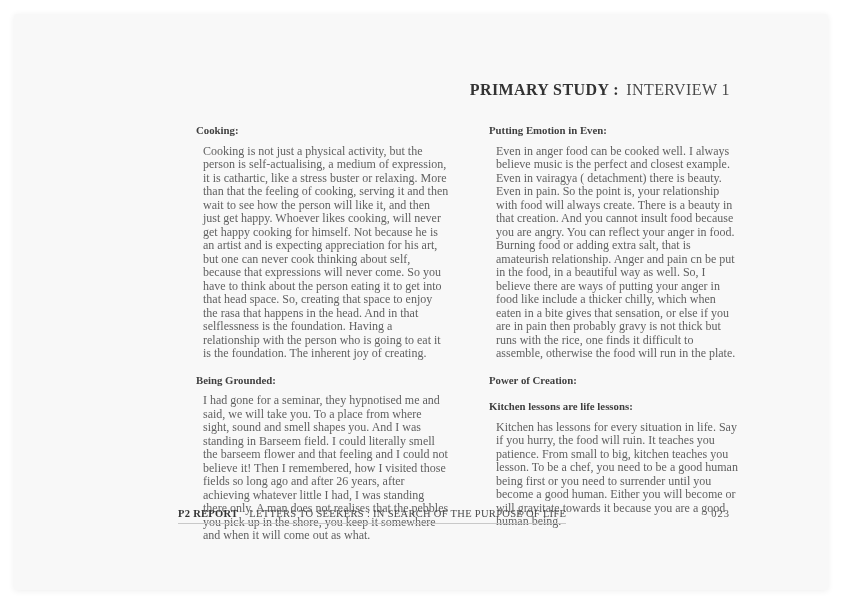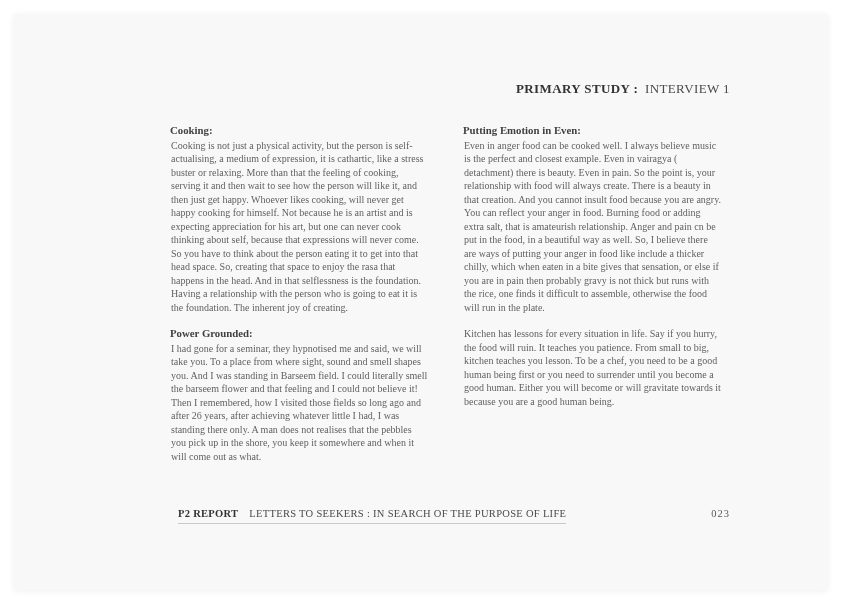--- a/index.html
+++ b/index.html
@@ -18,58 +18,58 @@
     width: 814px;
     height: 576px;
     background: #f8f8f8;
     border-radius: 2px;
     box-shadow: 0 1px 6px rgba(0,0,0,0.07);
   }
   .page-header {
     position: absolute;
     top: 67px;
     right: 98px;
-    font-size: 13px;
+    font-size: 16px;
     letter-spacing: 0.4px;
     color: #4a4a4a;
     text-align: center;
     white-space: nowrap;
   }
   .page-header .hdr-bold {
     font-weight: bold;
     color: #333333;
   }
   .page-header .hdr-reg {
     font-weight: normal;
     color: #4a4a4a;
     margin-left: 3px;
   }
   .columns {
     position: absolute;
     top: 110px;
-    left: 156px;
+    left: 182px;
     display: flex;
     gap: 33px;
   }
   .col {
     width: 260px;
   }
   .col section {
     margin: 0 0 13px 0;
   }
   .col h3 {
     margin: 0;
     font-size: 10.8px;
     line-height: 13.5px;
     font-weight: bold;
     color: #3f3f3f;
   }
   .col p {
-    margin: 1px;
-    font-size: 10px;
+    margin: 7px;
+    font-size: 12px;
     line-height: 13.5px;
     color: #616161;
   }
   .page-footer {
     position: absolute;
     top: 494px;
     left: 164px;
     right: 98px;
     display: flex;
     justify-content: space-between;
@@ -108,33 +108,35 @@
   </div>
 
   <div class="columns">
 
     <div class="col">
       <section>
         <h3>Cooking:</h3>
         <p>Cooking is not just a physical activity, but the person is self-actualising, a medium of expression, it is cathartic, like a stress buster or relaxing. More than that the feeling of cooking, serving it and then wait to see how the person will like it, and then just get happy. Whoever likes cooking, will never get happy cooking for himself. Not because he is an artist and is expecting appreciation for his art, but one can never cook thinking about self, because that expressions will never come. So you have to think about the person eating it to get into that head space. So, creating that space to enjoy the rasa that happens in the head. And in that selflessness is the foundation. Having a relationship with the person who is going to eat it is the foundation. The inherent joy of creating.</p>
       </section>
       <section>
-        <h3>Power Grounded:</h3>
+        <h3>Being Grounded:</h3>
         <p>I had gone for a seminar, they hypnotised me and said, we will take you. To a place from where sight, sound and smell shapes you. And I was standing in Barseem field. I could literally smell the barseem flower and that feeling and I could not believe it! Then I remembered, how I visited those fields so long ago and after 26 years, after achieving whatever little I had, I was standing there only. A man does not realises that the pebbles you pick up in the shore, you keep it somewhere and when it will come out as what.</p>
       </section>
     </div>
 
     <div class="col">
       <section>
         <h3>Putting Emotion in Even:</h3>
         <p>Even in anger food can be cooked well. I always believe music is the perfect and closest example. Even in vairagya ( detachment) there is beauty. Even in pain. So the point is, your relationship with food will always create. There is a beauty in that creation. And you cannot insult food because you are angry. You can reflect your anger in food. Burning food or adding extra salt, that is amateurish relationship. Anger and pain cn be put in the food, in a beautiful way as well. So, I believe there are ways of putting your anger in food like include a thicker chilly, which when eaten in a bite gives that sensation, or else if you are in pain then probably gravy is not thick but runs with the rice, one finds it difficult to assemble, otherwise the food will run in the plate.</p>
       </section>
       <section>
+        <h3>Power of Creation:</h3>
       </section>
       <section>
+        <h3>Kitchen lessons are life lessons:</h3>
         <p>Kitchen has lessons for every situation in life. Say if you hurry, the food will ruin. It teaches you patience. From small to big, kitchen teaches you lesson. To be a chef, you need to be a good human being first or you need to surrender until you become a good human. Either you will become or will gravitate towards it because you are a good human being.</p>
       </section>
     </div>
 
   </div>
 
   <div class="page-footer">
     <div class="footer-left">
       <span class="ftr-bold">P2 REPORT</span>
       <span class="ftr-reg">LETTERS TO SEEKERS : IN SEARCH OF THE PURPOSE OF LIFE</span>

